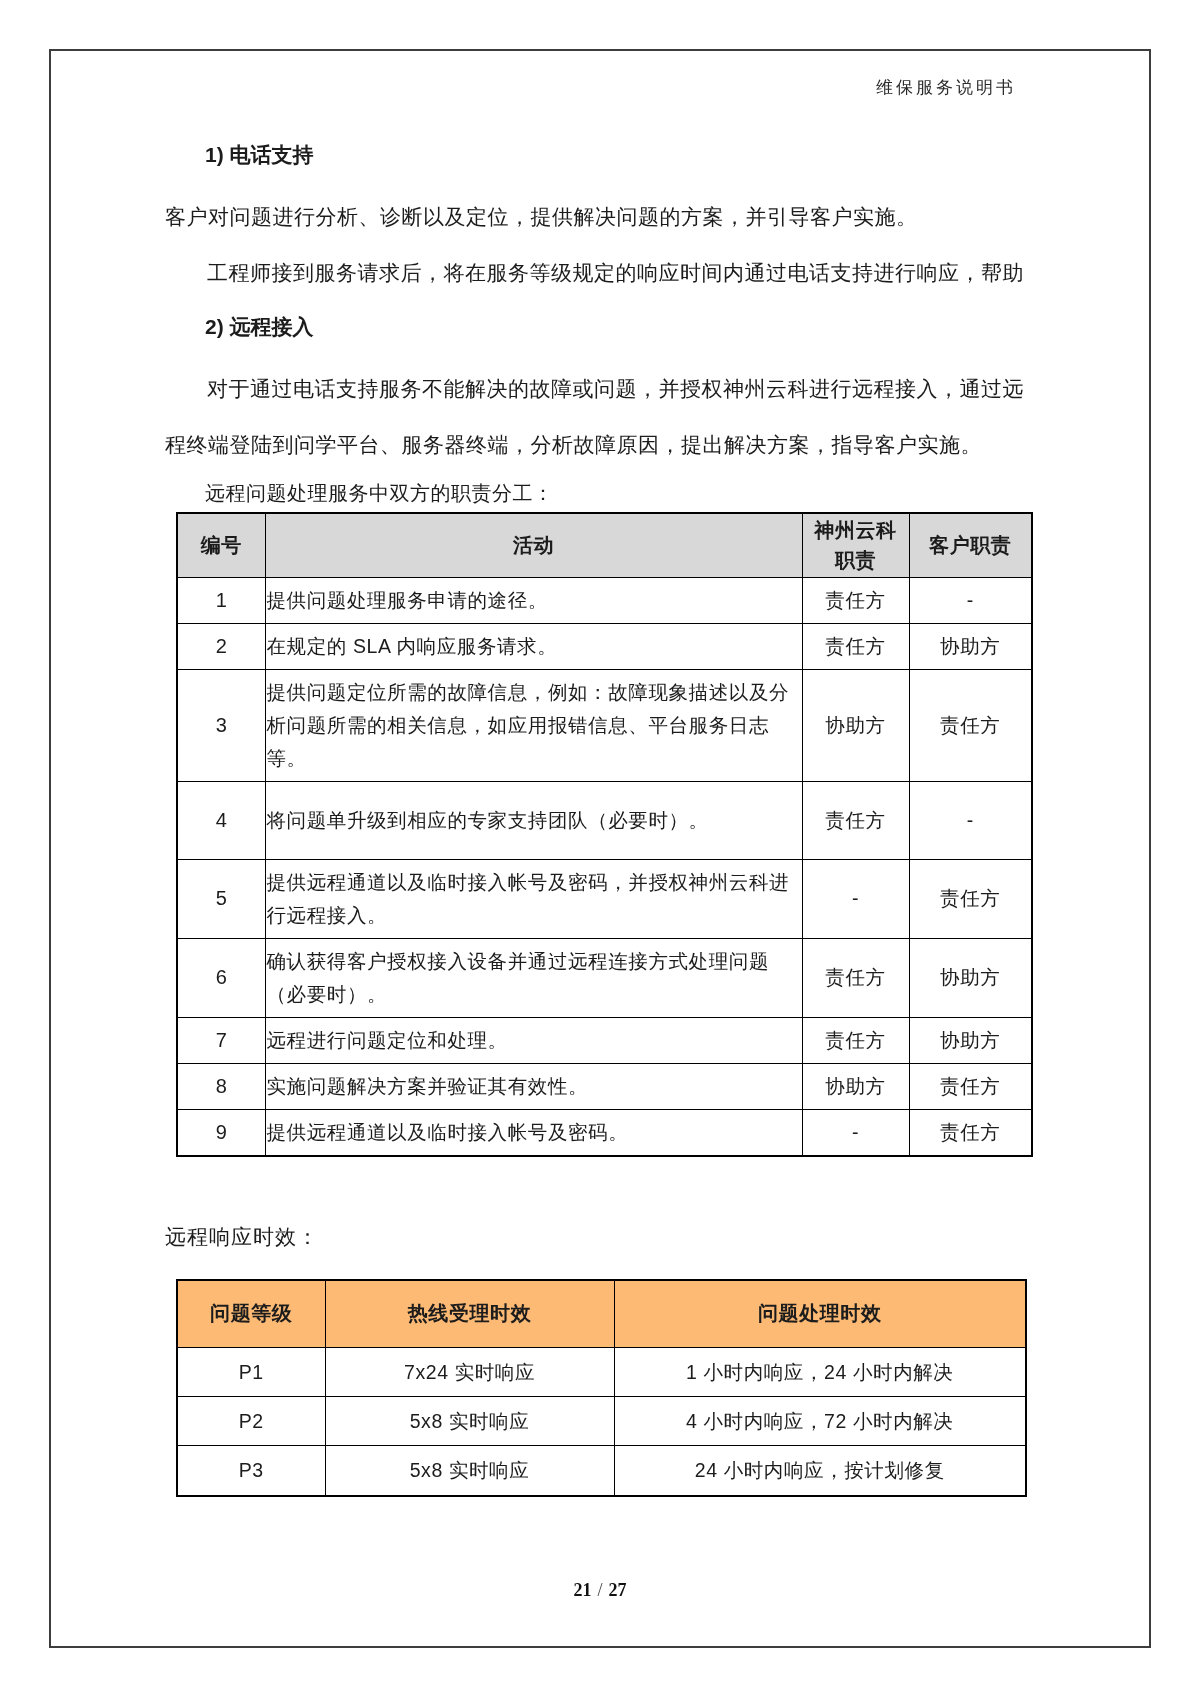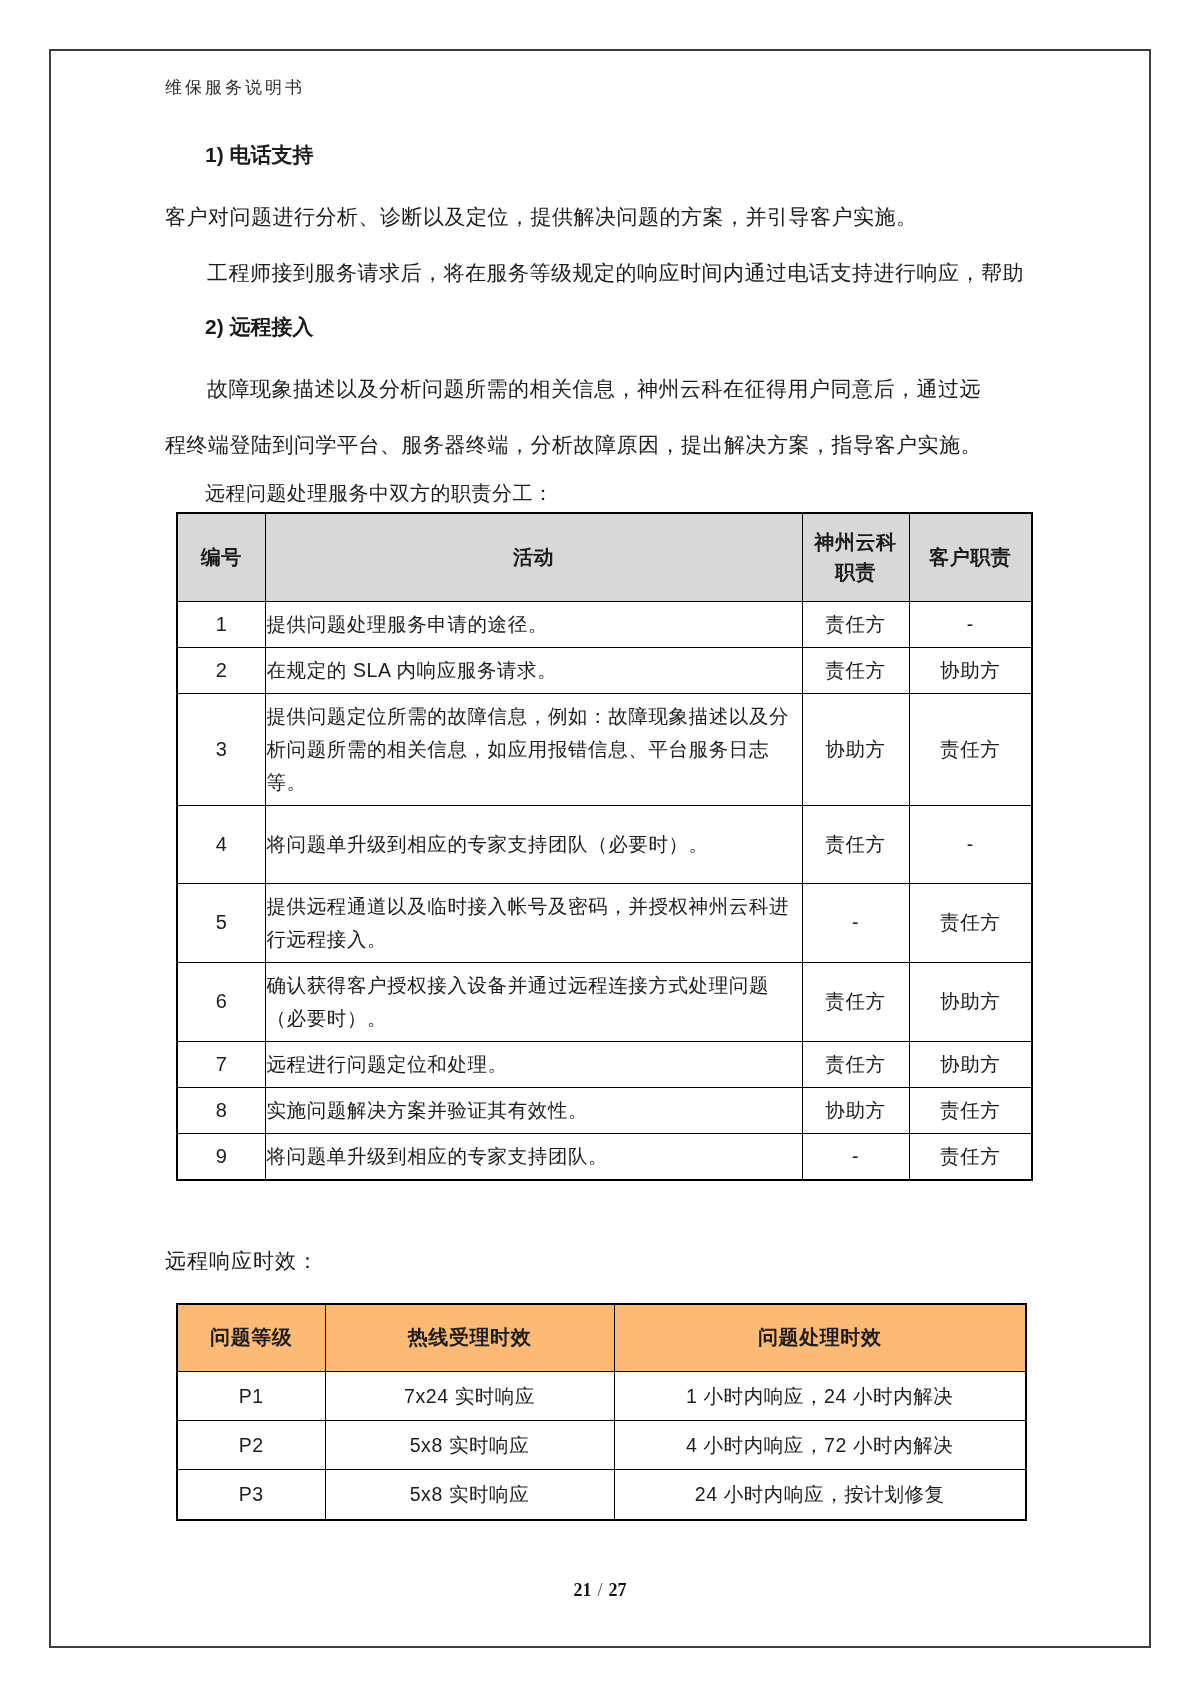--- a/index.html
+++ b/index.html
@@ -10,21 +10,21 @@
     font-family:"Liberation Sans","DejaVu Sans",sans-serif;
     color:#1c1c1c;
   }
   .page-border {
     position:absolute; left:49px; top:49px; right:49px; bottom:50px;
     border:2px solid #3d3d3d; pointer-events:none;
   }
   .content { position:absolute; left:165px; top:76px; width:865px; }
 
   .doc-header {
-    padding-right:14px; height:24px;
+    text-align:right; padding-right:14px; height:24px;
     font-family:"Liberation Serif","DejaVu Serif",serif;
     font-size:17px; letter-spacing:3px; color:#2b2b2b;
   }
 
   .h-num { font-weight:bold; font-size:21px; line-height:26px; padding-left:40px; }
   .h1 { margin-top:42px; }
   .h2 { margin-top:0px; }
 
   .para { margin-top:34px; }
   .para .pline { height:56px; line-height:30px; font-size:21px; letter-spacing:0.5px; }
@@ -67,35 +67,35 @@
     <div class="h-num h1">1) 电话支持</div>
 
     <div class="para">
       <div class="pline">客户对问题进行分析、诊断以及定位，提供解决问题的方案，并引导客户实施。</div>
       <div class="pline first">工程师接到服务请求后，将在服务等级规定的响应时间内通过电话支持进行响应，帮助</div>
     </div>
 
     <div class="h-num h2">2) 远程接入</div>
 
     <div class="para">
-      <div class="pline first">故障现象描述以及分析问题所需的相关信息，神州云科在征得用户同意后，通过远</div>
+      <div class="pline first">对于通过电话支持服务不能解决的故障或问题，并授权神州云科进行远程接入，通过远</div>
       <div class="pline">程终端登陆到问学平台、服务器终端，分析故障原因，提出解决方案，指导客户实施。</div>
     </div>
 
     <div class="tbl-caption">远程问题处理服务中双方的职责分工：</div>
 
     <table class="t1">
       <colgroup>
           <col style="width:88px">
           <col style="width:537px">
           <col style="width:107px">
           <col style="width:123px">
         </colgroup>
       <tbody>
-          <tr style="height:88px">
+          <tr style="height:64px">
         <th>编号</th>
         <th>活动</th>
         <th>
           <div>神州云科</div>
           <div>职责</div>
         </th>
         <th>客户职责</th>
       </tr>
       <tr style="height:46px">
         <td class="c-no">1</td>
@@ -140,21 +140,21 @@
         <td class="c-role">协助方</td>
       </tr>
       <tr style="height:45px">
         <td class="c-no">8</td>
         <td class="c-act">实施问题解决方案并验证其有效性。</td>
         <td class="c-role">协助方</td>
         <td class="c-role">责任方</td>
       </tr>
       <tr style="height:45px">
         <td class="c-no">9</td>
-        <td class="c-act">将问题单升级到相应的专家支持团队。</td>
+        <td class="c-act">提供远程通道以及临时接入帐号及密码。</td>
         <td class="c-role">-</td>
         <td class="c-role">责任方</td>
       </tr>
     </tbody>
       </table>
 
     <div class="sla-label">远程响应时效：</div>
 
     <table class="t2">
       <colgroup>

